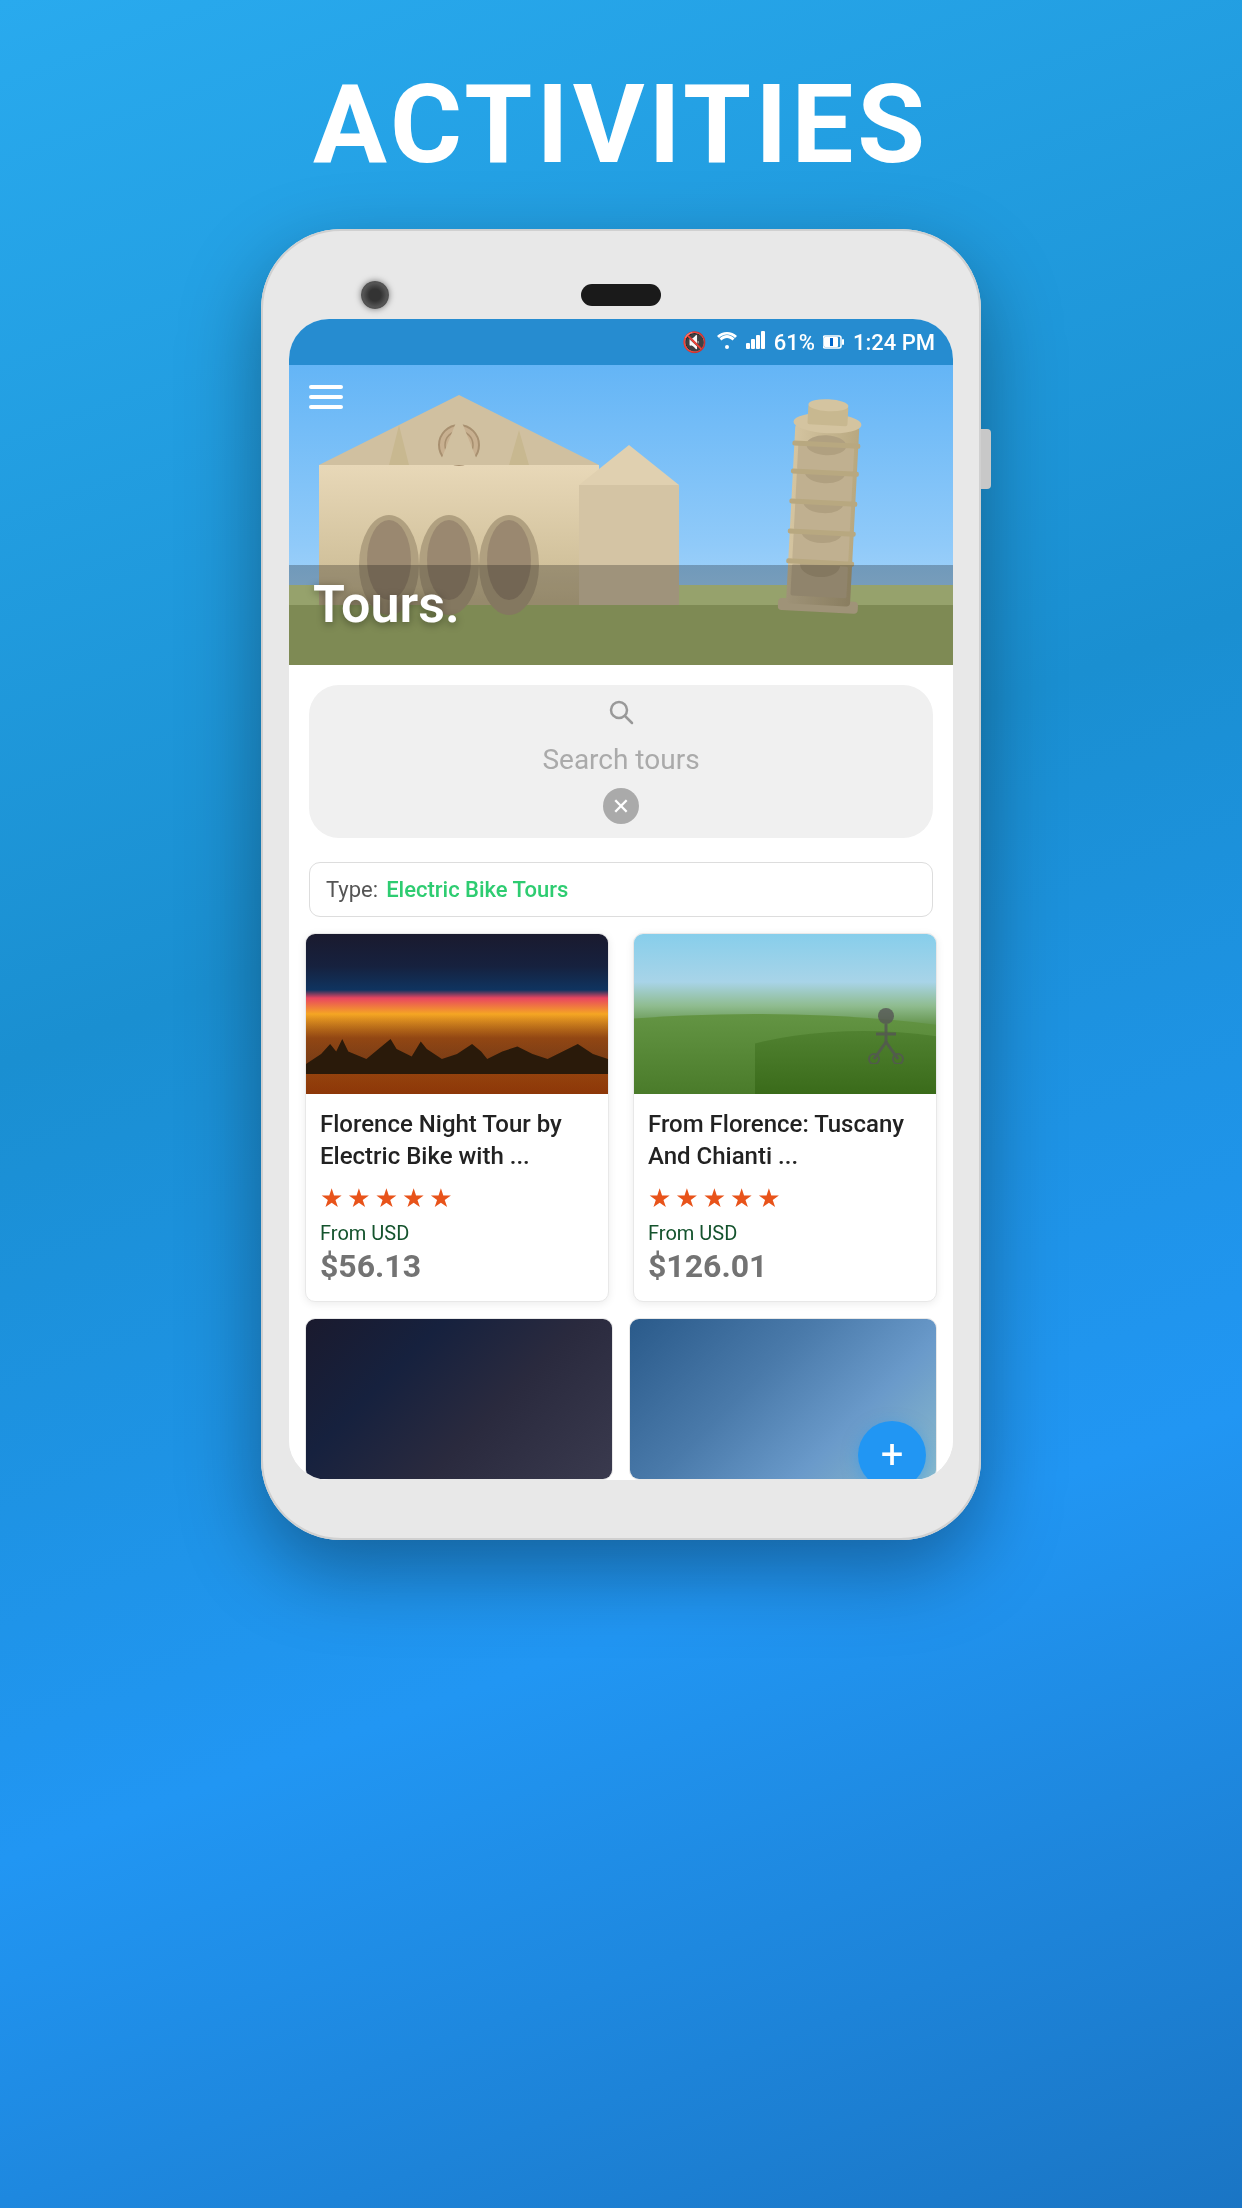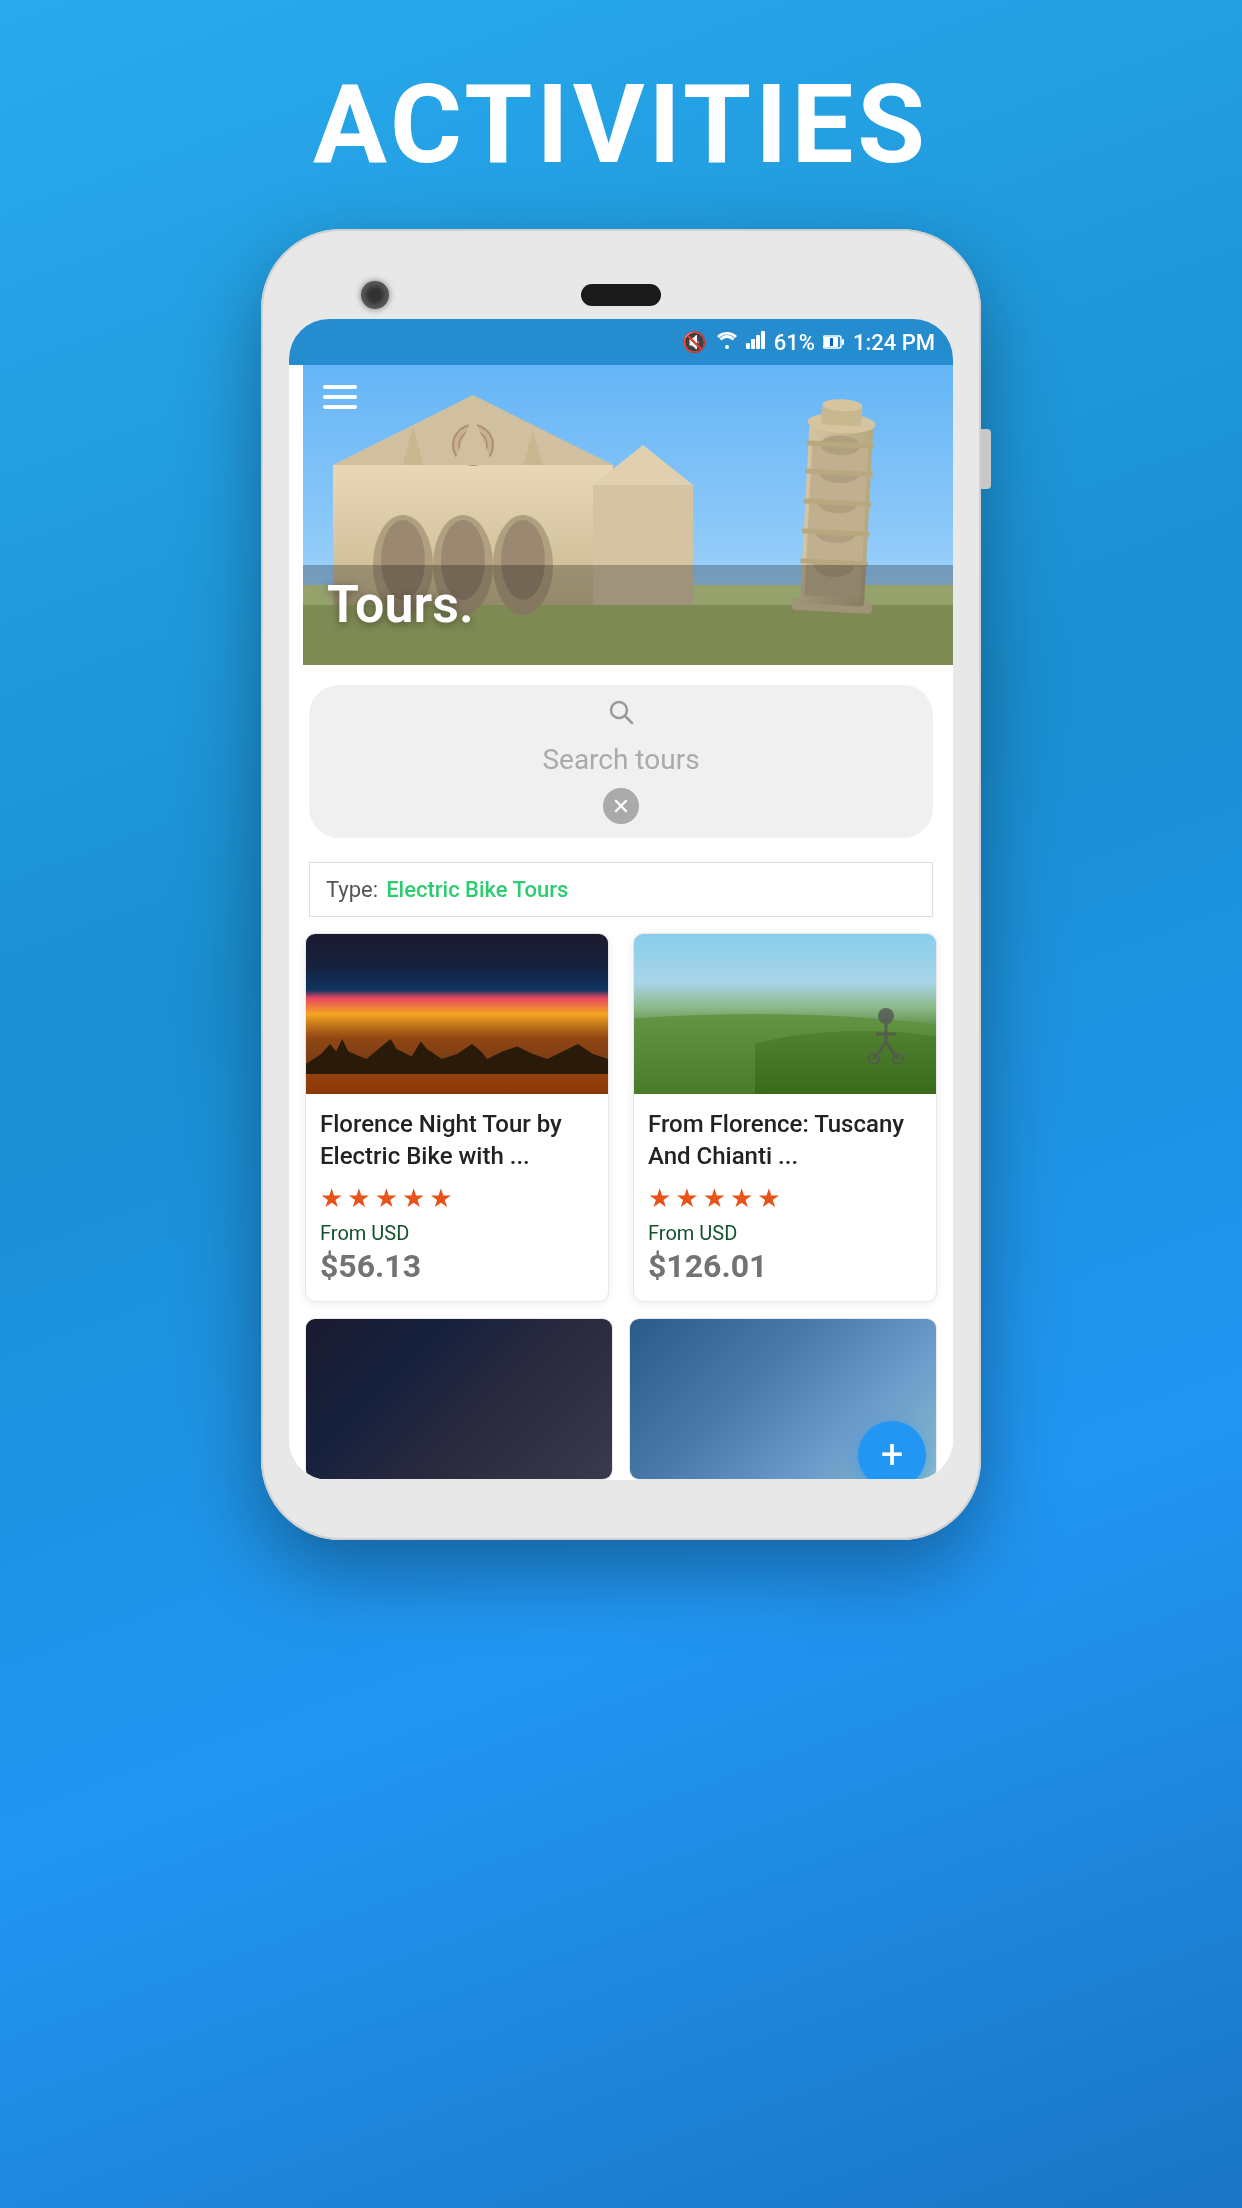--- a/index.html
+++ b/index.html
@@ -112,21 +112,20 @@
       font-weight: 500;
     }
 
     
     .hero-image {
       position: relative;
       width: 100%;
       height: 300px;
       background: linear-gradient(180deg, #87ceeb 0%, #c4a882 30%, #8b7355 60%, #6b8e50 80%, #556b3a 100%);
       overflow: hidden;
-      margin-left: 14px;
     }
 
     
     .hero-bg {
       position: absolute;
       top: 0; left: 0; right: 0; bottom: 0;
       background:
         linear-gradient(to bottom, #87ceeb 0%, #a8d4e8 35%, #c8d8a0 35%, #b8c880 60%, #7a9060 100%);
     }
 
@@ -213,21 +212,21 @@
     .filter-row {
       display: flex;
       gap: 16px;
       padding: 14px 20px 16px 20px;
       background: white;
     }
 
     .filter-btn {
       flex: 1;
       border: 1.5px solid #ddd;
-      border-radius: 0;
+      border-radius: 11px;
       padding: 14px 16px;
       display: flex;
       align-items: center;
       gap: 8px;
       cursor: pointer;
       background: white;
     }
 
     .filter-label {
       color: #555;

